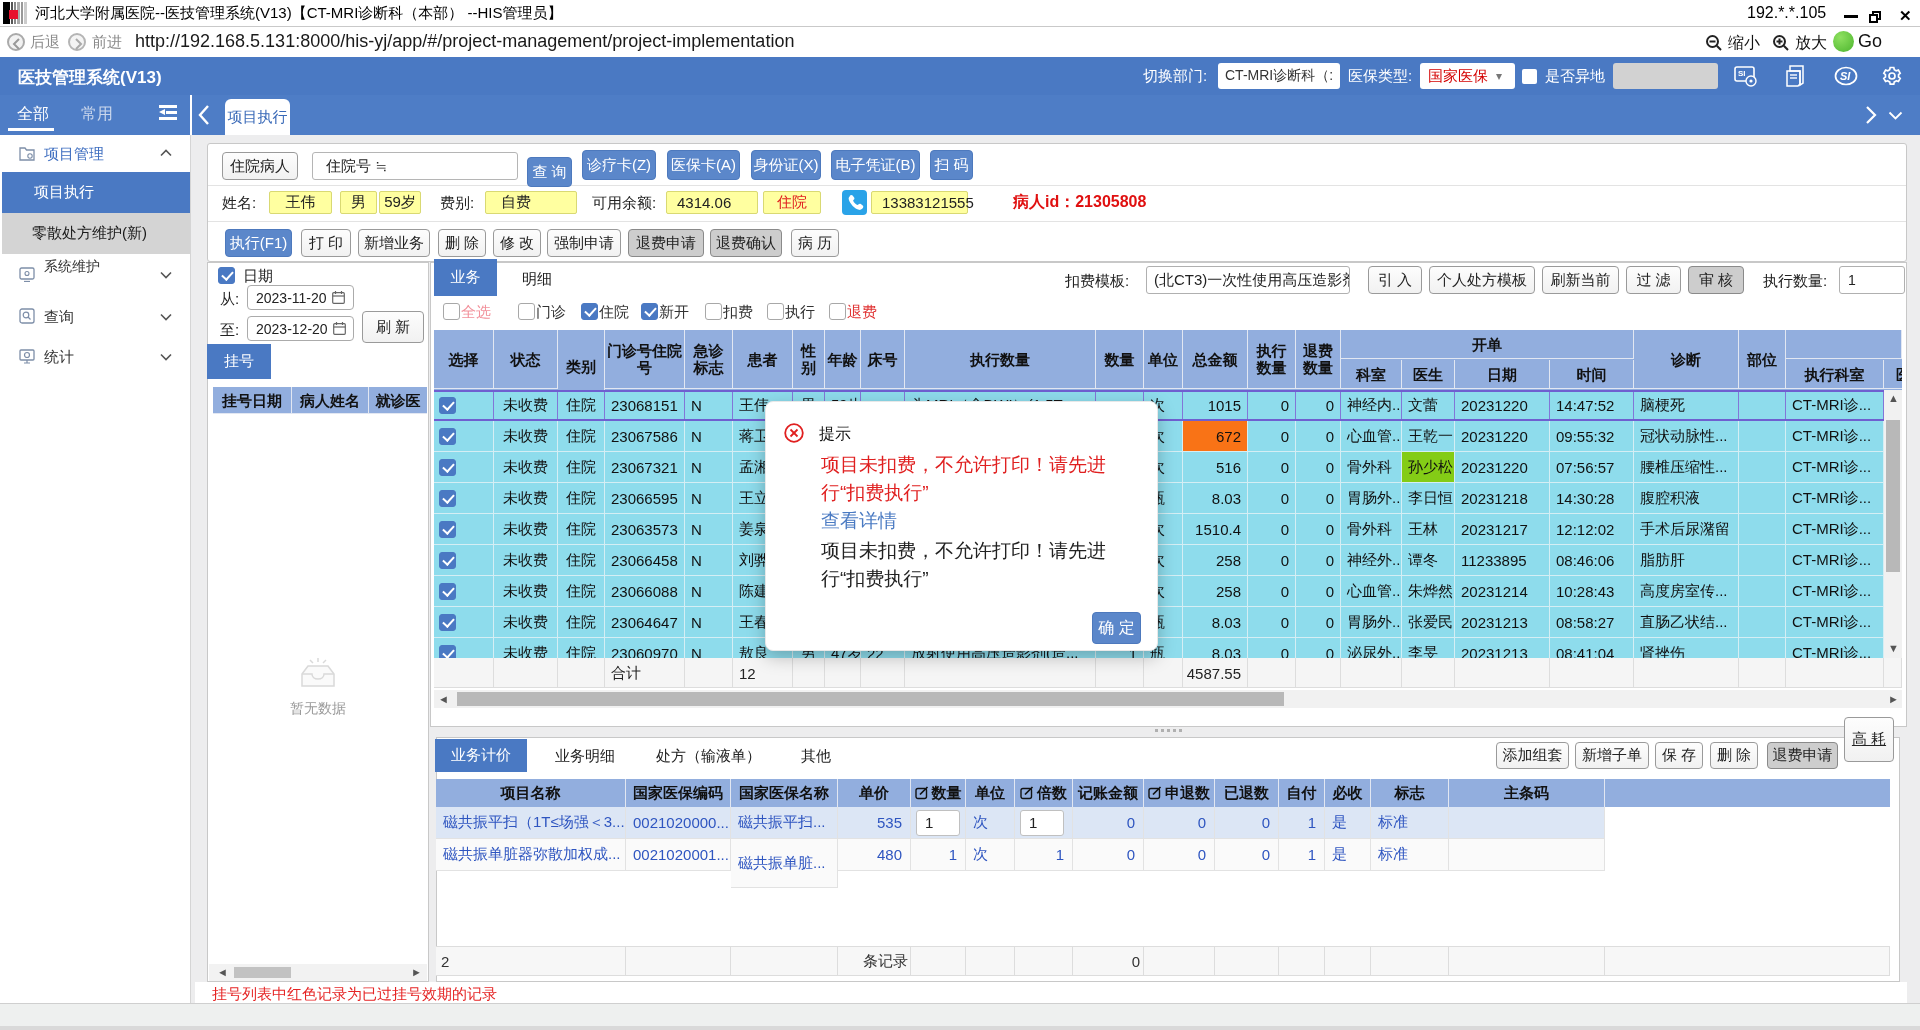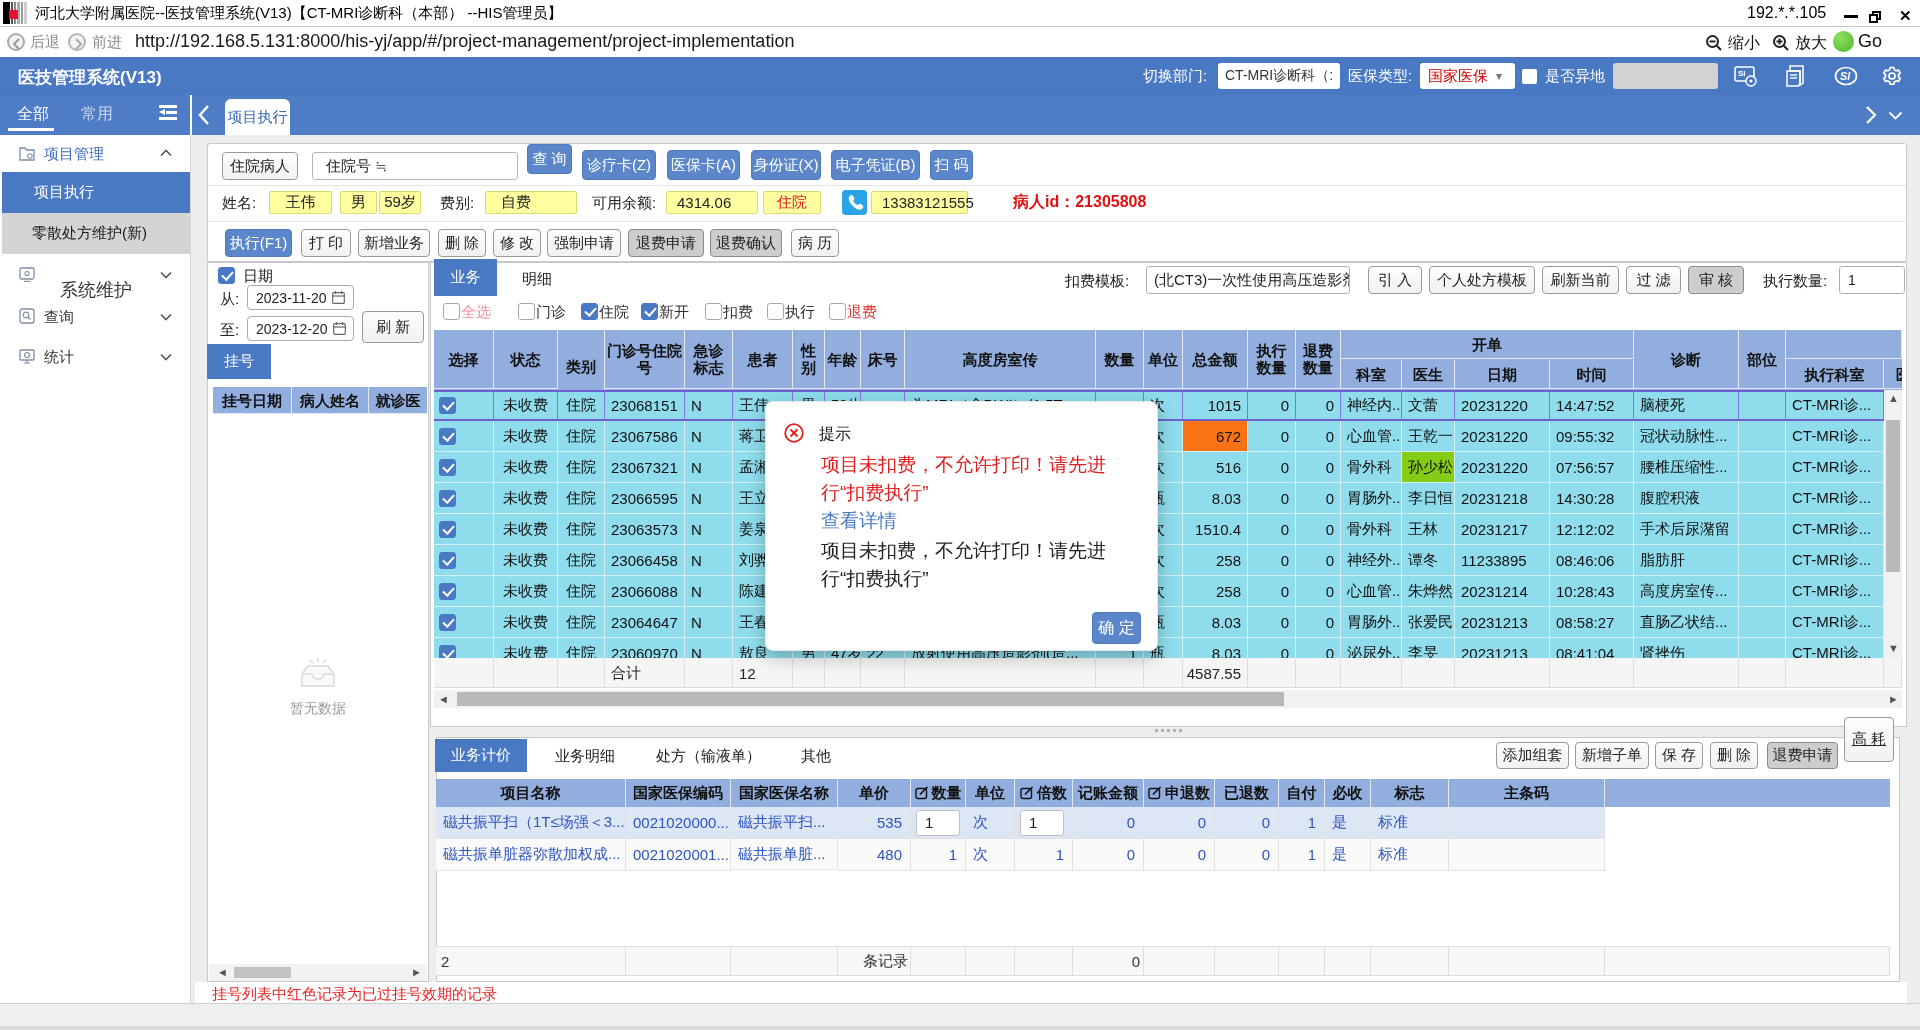--- a/index.html
+++ b/index.html
@@ -140,21 +140,21 @@
   </svg>
 <div class="abs" style="left:2px;top:172px;width:188px;height:41px;background:#4a79c3;color:#fff;
   display:flex;align-items:center;padding-left:32px;font-size:15px;">项目执行</div>
 <div class="abs" style="left:2px;top:213px;width:188px;height:41px;background:#d4d4d4;color:#1a1a1a;
   display:flex;align-items:center;padding-left:30px;font-size:15px;">零散处方维护(新)</div>
 <svg class="abs" style="left:19px;top:267px;" width="16" height="15" viewBox="0 0 16 15">
  <rect x="1" y="1" width="14" height="11" rx="1.5" fill="none" stroke="#7d8ea8" stroke-width="1.3"></rect>
  <circle cx="8" cy="6.5" r="2" fill="none" stroke="#7d8ea8" stroke-width="1.1"></circle>
  <path d="M5 14.5 h6" stroke="#7d8ea8" stroke-width="1.3"></path>
 </svg>
-<div class="abs" style="left:44px;top:278px;color:#333;font-size:18px;margin-left:16px;">系统维护</div>
+<div class="abs" style="left:44px;top:258px;color:#333;font-size:14px;">系统维护</div>
 <svg class="abs" style="left:160px;top:271px;" width="12" height="8" viewBox="0 0 12 8">
  <path d="M1 1.5 L6 6.5 L11 1.5" fill="none" stroke="#555" stroke-width="1.6"></path>
   </svg>
 <svg class="abs" style="left:19px;top:308px;" width="16" height="16" viewBox="0 0 16 16">
  <rect x="1" y="1" width="14" height="14" rx="2" fill="none" stroke="#7d8ea8" stroke-width="1.3"></rect>
  <circle cx="7" cy="7" r="2.8" fill="none" stroke="#7d8ea8" stroke-width="1.2"></circle>
  <line x1="9" y1="9" x2="11.5" y2="11.5" stroke="#7d8ea8" stroke-width="1.2"></line>
 </svg>
 <div class="abs" style="left:44px;top:308px;color:#333;font-size:15px;">查询</div>
 <svg class="abs" style="left:160px;top:313px;" width="12" height="8" viewBox="0 0 12 8">
@@ -169,21 +169,21 @@
 <svg class="abs" style="left:160px;top:353px;" width="12" height="8" viewBox="0 0 12 8">
  <path d="M1 1.5 L6 6.5 L11 1.5" fill="none" stroke="#555" stroke-width="1.6"></path>
   </svg>
 
 <div class="abs" style="left:207px;top:143px;width:1700px;height:119px;background:#fff;border:1px solid #c8c8c8;border-radius:3px;"></div>
 <div class="abs" style="left:208px;top:185px;width:1698px;height:1px;background:#e3e3e3;"></div>
 <div class="abs" style="left:208px;top:221px;width:1698px;height:1px;background:#e3e3e3;"></div>
 <div class="btn" style="left:222px;top:152px;width:76px;height:28px;">住院病人</div>
 <div class="abs" style="left:312px;top:152px;width:206px;height:28px;background:#fff;border:1px solid #b5b5b5;border-radius:3px;
   display:flex;align-items:center;padding-left:13px;font-size:15px;color:#222;">住院号 ≒</div>
-<div class="bluebtn" style="left:527px;top:144px;width:45px;height:30px;">查 询</div>
+<div class="bluebtn" style="left:527px;top:157px;width:45px;height:30px;">查 询</div>
 <div class="bluebtn" style="left:582px;top:150px;width:74px;height:30px;">诊疗卡(Z)</div>
 <div class="bluebtn" style="left:667px;top:150px;width:73px;height:30px;">医保卡(A)</div>
 <div class="bluebtn" style="left:751px;top:150px;width:70px;height:30px;">身份证(X)</div>
 <div class="bluebtn" style="left:831px;top:150px;width:89px;height:30px;">电子凭证(B)</div>
 <div class="bluebtn" style="left:930px;top:150px;width:43px;height:30px;">扫 码</div>
 <div class="lbl" style="left:222px;top:194px;">姓名:</div>
 <div class="yel" style="left:269px;top:191px;width:63px;height:23px;justify-content:center;">王伟</div>
 <div class="yel" style="left:340px;top:191px;width:37px;height:23px;justify-content:center;">男</div>
 <div class="yel" style="left:379px;top:191px;width:42px;height:23px;justify-content:center;">59岁</div>
 <div class="lbl" style="left:440px;top:194px;">费别:</div>
@@ -283,21 +283,21 @@
 <div class="abs" style="left:434px;top:330px;width:1468px;height:60px;background:#92aede;"></div>
 <div class="abs" style="left:434px;top:330px;width:60px;height:59px;background:#92aede;display:flex;align-items:center;justify-content:center;text-align:center;font-weight:bold;color:#111;font-size:15px;line-height:17px;overflow:hidden;border-right:1px solid #e2e7f2;border-bottom:1px solid #e2e7f2;">选择</div>
 <div class="abs" style="left:494px;top:330px;width:64px;height:59px;background:#92aede;display:flex;align-items:center;justify-content:center;text-align:center;font-weight:bold;color:#111;font-size:15px;line-height:17px;overflow:hidden;border-right:1px solid #e2e7f2;border-bottom:1px solid #e2e7f2;">状态</div>
 <div class="abs" style="left:558px;top:330px;width:47px;height:74px;background:#92aede;display:flex;align-items:center;justify-content:center;text-align:center;font-weight:bold;color:#111;font-size:15px;line-height:17px;overflow:hidden;border-right:1px solid #e2e7f2;border-bottom:1px solid #e2e7f2;">类别</div>
 <div class="abs" style="left:605px;top:330px;width:80px;height:59px;background:#92aede;display:flex;align-items:center;justify-content:center;text-align:center;font-weight:bold;color:#111;font-size:15px;line-height:17px;overflow:hidden;border-right:1px solid #e2e7f2;border-bottom:1px solid #e2e7f2;">门诊号住院<br>号</div>
 <div class="abs" style="left:685px;top:330px;width:48px;height:59px;background:#92aede;display:flex;align-items:center;justify-content:center;text-align:center;font-weight:bold;color:#111;font-size:15px;line-height:17px;overflow:hidden;border-right:1px solid #e2e7f2;border-bottom:1px solid #e2e7f2;">急诊<br>标志</div>
 <div class="abs" style="left:733px;top:330px;width:60px;height:59px;background:#92aede;display:flex;align-items:center;justify-content:center;text-align:center;font-weight:bold;color:#111;font-size:15px;line-height:17px;overflow:hidden;border-right:1px solid #e2e7f2;border-bottom:1px solid #e2e7f2;">患者</div>
 <div class="abs" style="left:793px;top:330px;width:32px;height:59px;background:#92aede;display:flex;align-items:center;justify-content:center;text-align:center;font-weight:bold;color:#111;font-size:15px;line-height:17px;overflow:hidden;border-right:1px solid #e2e7f2;border-bottom:1px solid #e2e7f2;">性<br>别</div>
 <div class="abs" style="left:825px;top:330px;width:36px;height:59px;background:#92aede;display:flex;align-items:center;justify-content:center;text-align:center;font-weight:bold;color:#111;font-size:15px;line-height:17px;overflow:hidden;border-right:1px solid #e2e7f2;border-bottom:1px solid #e2e7f2;">年龄</div>
 <div class="abs" style="left:861px;top:330px;width:44px;height:59px;background:#92aede;display:flex;align-items:center;justify-content:center;text-align:center;font-weight:bold;color:#111;font-size:15px;line-height:17px;overflow:hidden;border-right:1px solid #e2e7f2;border-bottom:1px solid #e2e7f2;">床号</div>
-<div class="abs" style="left:905px;top:330px;width:191px;height:59px;background:#92aede;display:flex;align-items:center;justify-content:center;text-align:center;font-weight:bold;color:#111;font-size:15px;line-height:17px;overflow:hidden;border-right:1px solid #e2e7f2;border-bottom:1px solid #e2e7f2;">高度房室传</div>
+<div class="abs" style="left:905px;top:330px;width:191px;height:59px;background:#92aede;display:flex;align-items:center;justify-content:center;text-align:center;font-weight:bold;color:#111;font-size:15px;line-height:17px;overflow:hidden;border-right:1px solid #e2e7f2;border-bottom:1px solid #e2e7f2;">执行数量</div>
 <div class="abs" style="left:1096px;top:330px;width:48px;height:59px;background:#92aede;display:flex;align-items:center;justify-content:center;text-align:center;font-weight:bold;color:#111;font-size:15px;line-height:17px;overflow:hidden;border-right:1px solid #e2e7f2;border-bottom:1px solid #e2e7f2;">数量</div>
 <div class="abs" style="left:1144px;top:330px;width:39px;height:59px;background:#92aede;display:flex;align-items:center;justify-content:center;text-align:center;font-weight:bold;color:#111;font-size:15px;line-height:17px;overflow:hidden;border-right:1px solid #e2e7f2;border-bottom:1px solid #e2e7f2;">单位</div>
 <div class="abs" style="left:1183px;top:330px;width:65px;height:59px;background:#92aede;display:flex;align-items:center;justify-content:center;text-align:center;font-weight:bold;color:#111;font-size:15px;line-height:17px;overflow:hidden;border-right:1px solid #e2e7f2;border-bottom:1px solid #e2e7f2;">总金额</div>
 <div class="abs" style="left:1248px;top:330px;width:48px;height:59px;background:#92aede;display:flex;align-items:center;justify-content:center;text-align:center;font-weight:bold;color:#111;font-size:15px;line-height:17px;overflow:hidden;border-right:1px solid #e2e7f2;border-bottom:1px solid #e2e7f2;">执行<br>数量</div>
 <div class="abs" style="left:1296px;top:330px;width:45px;height:59px;background:#92aede;display:flex;align-items:center;justify-content:center;text-align:center;font-weight:bold;color:#111;font-size:15px;line-height:17px;overflow:hidden;border-right:1px solid #e2e7f2;border-bottom:1px solid #e2e7f2;">退费<br>数量</div>
 <div class="abs" style="left:1341px;top:330px;width:293px;height:29px;background:#92aede;display:flex;align-items:center;justify-content:center;text-align:center;font-weight:bold;color:#111;font-size:15px;line-height:17px;overflow:hidden;border-right:1px solid #e2e7f2;border-bottom:1px solid #e2e7f2;">开单</div>
 <div class="abs" style="left:1341px;top:360px;width:61px;height:29px;background:#92aede;display:flex;align-items:center;justify-content:center;text-align:center;font-weight:bold;color:#111;font-size:15px;line-height:17px;overflow:hidden;border-right:1px solid #e2e7f2;border-bottom:1px solid #e2e7f2;">科室</div>
 <div class="abs" style="left:1402px;top:360px;width:53px;height:29px;background:#92aede;display:flex;align-items:center;justify-content:center;text-align:center;font-weight:bold;color:#111;font-size:15px;line-height:17px;overflow:hidden;border-right:1px solid #e2e7f2;border-bottom:1px solid #e2e7f2;">医生</div>
 <div class="abs" style="left:1455px;top:360px;width:95px;height:29px;background:#92aede;display:flex;align-items:center;justify-content:center;text-align:center;font-weight:bold;color:#111;font-size:15px;line-height:17px;overflow:hidden;border-right:1px solid #e2e7f2;border-bottom:1px solid #e2e7f2;">日期</div>
 <div class="abs" style="left:1550px;top:360px;width:84px;height:29px;background:#92aede;display:flex;align-items:center;justify-content:center;text-align:center;font-weight:bold;color:#111;font-size:15px;line-height:17px;overflow:hidden;border-right:1px solid #e2e7f2;border-bottom:1px solid #e2e7f2;">时间</div>
@@ -635,21 +635,21 @@
   </div>
 <div class="abs" style="left:1073px;top:807px;width:71px;height:32px;background:#dce6f5;border-right:1px solid #e2e2e2;border-bottom:1px solid #e2e2e2;display:flex;align-items:center;justify-content:flex-end;padding-right:8px;font-size:15px;color:#2e55c0;overflow:hidden;white-space:nowrap;">0</div>
 <div class="abs" style="left:1144px;top:807px;width:71px;height:32px;background:#dce6f5;border-right:1px solid #e2e2e2;border-bottom:1px solid #e2e2e2;display:flex;align-items:center;justify-content:flex-end;padding-right:8px;font-size:15px;color:#2e55c0;overflow:hidden;white-space:nowrap;">0</div>
 <div class="abs" style="left:1215px;top:807px;width:64px;height:32px;background:#dce6f5;border-right:1px solid #e2e2e2;border-bottom:1px solid #e2e2e2;display:flex;align-items:center;justify-content:flex-end;padding-right:8px;font-size:15px;color:#2e55c0;overflow:hidden;white-space:nowrap;">0</div>
 <div class="abs" style="left:1279px;top:807px;width:46px;height:32px;background:#dce6f5;border-right:1px solid #e2e2e2;border-bottom:1px solid #e2e2e2;display:flex;align-items:center;justify-content:flex-end;padding-right:8px;font-size:15px;color:#2e55c0;overflow:hidden;white-space:nowrap;">1</div>
 <div class="abs" style="left:1325px;top:807px;width:46px;height:32px;background:#dce6f5;border-right:1px solid #e2e2e2;border-bottom:1px solid #e2e2e2;display:flex;align-items:center;justify-content:flex-start;padding-left:7px;font-size:15px;color:#2e55c0;overflow:hidden;white-space:nowrap;">是</div>
 <div class="abs" style="left:1371px;top:807px;width:78px;height:32px;background:#dce6f5;border-right:1px solid #e2e2e2;border-bottom:1px solid #e2e2e2;display:flex;align-items:center;justify-content:flex-start;padding-left:7px;font-size:15px;color:#2e55c0;overflow:hidden;white-space:nowrap;">标准</div>
 <div class="abs" style="left:1449px;top:807px;width:156px;height:32px;background:#dce6f5;border-right:1px solid #e2e2e2;border-bottom:1px solid #e2e2e2;display:flex;align-items:center;justify-content:flex-start;padding-left:7px;font-size:15px;color:#2e55c0;overflow:hidden;white-space:nowrap;"></div>
 <div class="abs" style="left:436px;top:839px;width:190px;height:32px;background:#fafafa;border-right:1px solid #e2e2e2;border-bottom:1px solid #e2e2e2;display:flex;align-items:center;justify-content:flex-start;padding-left:7px;font-size:15px;color:#2e55c0;overflow:hidden;white-space:nowrap;">磁共振单脏器弥散加权成...</div>
 <div class="abs" style="left:626px;top:839px;width:105px;height:32px;background:#fafafa;border-right:1px solid #e2e2e2;border-bottom:1px solid #e2e2e2;display:flex;align-items:center;justify-content:flex-start;padding-left:7px;font-size:15px;color:#2e55c0;overflow:hidden;white-space:nowrap;">0021020001...</div>
-<div class="abs" style="left:731px;top:839px;width:107px;height:31px;background:#fafafa;border-right:1px solid #e2e2e2;border-bottom:1px solid #e2e2e2;display:flex;align-items:center;justify-content:flex-start;padding-left:7px;font-size:15px;color:#2e55c0;overflow:hidden;white-space:nowrap;">磁共振单脏...</div>
+<div class="abs" style="left:731px;top:839px;width:107px;height:49px;background:#fafafa;border-right:1px solid #e2e2e2;border-bottom:1px solid #e2e2e2;display:flex;align-items:center;justify-content:flex-start;padding-left:7px;font-size:15px;color:#2e55c0;overflow:hidden;white-space:nowrap;">磁共振单脏...</div>
 <div class="abs" style="left:838px;top:839px;width:73px;height:32px;background:#fafafa;border-right:1px solid #e2e2e2;border-bottom:1px solid #e2e2e2;display:flex;align-items:center;justify-content:flex-end;padding-right:8px;font-size:15px;color:#2e55c0;overflow:hidden;white-space:nowrap;">480</div>
 <div class="abs" style="left:911px;top:839px;width:55px;height:32px;background:#fafafa;border-right:1px solid #e2e2e2;border-bottom:1px solid #e2e2e2;display:flex;align-items:center;justify-content:flex-end;padding-right:8px;font-size:15px;color:#2e55c0;overflow:hidden;white-space:nowrap;">1</div>
 <div class="abs" style="left:966px;top:839px;width:49px;height:32px;background:#fafafa;border-right:1px solid #e2e2e2;border-bottom:1px solid #e2e2e2;display:flex;align-items:center;justify-content:flex-start;padding-left:7px;font-size:15px;color:#2e55c0;overflow:hidden;white-space:nowrap;">次</div>
 <div class="abs" style="left:1015px;top:839px;width:58px;height:32px;background:#fafafa;border-right:1px solid #e2e2e2;border-bottom:1px solid #e2e2e2;display:flex;align-items:center;justify-content:flex-end;padding-right:8px;font-size:15px;color:#2e55c0;overflow:hidden;white-space:nowrap;">1</div>
 <div class="abs" style="left:1073px;top:839px;width:71px;height:32px;background:#fafafa;border-right:1px solid #e2e2e2;border-bottom:1px solid #e2e2e2;display:flex;align-items:center;justify-content:flex-end;padding-right:8px;font-size:15px;color:#2e55c0;overflow:hidden;white-space:nowrap;">0</div>
 <div class="abs" style="left:1144px;top:839px;width:71px;height:32px;background:#fafafa;border-right:1px solid #e2e2e2;border-bottom:1px solid #e2e2e2;display:flex;align-items:center;justify-content:flex-end;padding-right:8px;font-size:15px;color:#2e55c0;overflow:hidden;white-space:nowrap;">0</div>
 <div class="abs" style="left:1215px;top:839px;width:64px;height:32px;background:#fafafa;border-right:1px solid #e2e2e2;border-bottom:1px solid #e2e2e2;display:flex;align-items:center;justify-content:flex-end;padding-right:8px;font-size:15px;color:#2e55c0;overflow:hidden;white-space:nowrap;">0</div>
 <div class="abs" style="left:1279px;top:839px;width:46px;height:32px;background:#fafafa;border-right:1px solid #e2e2e2;border-bottom:1px solid #e2e2e2;display:flex;align-items:center;justify-content:flex-end;padding-right:8px;font-size:15px;color:#2e55c0;overflow:hidden;white-space:nowrap;">1</div>
 <div class="abs" style="left:1325px;top:839px;width:46px;height:32px;background:#fafafa;border-right:1px solid #e2e2e2;border-bottom:1px solid #e2e2e2;display:flex;align-items:center;justify-content:flex-start;padding-left:7px;font-size:15px;color:#2e55c0;overflow:hidden;white-space:nowrap;">是</div>
 <div class="abs" style="left:1371px;top:839px;width:78px;height:32px;background:#fafafa;border-right:1px solid #e2e2e2;border-bottom:1px solid #e2e2e2;display:flex;align-items:center;justify-content:flex-start;padding-left:7px;font-size:15px;color:#2e55c0;overflow:hidden;white-space:nowrap;">标准</div>

